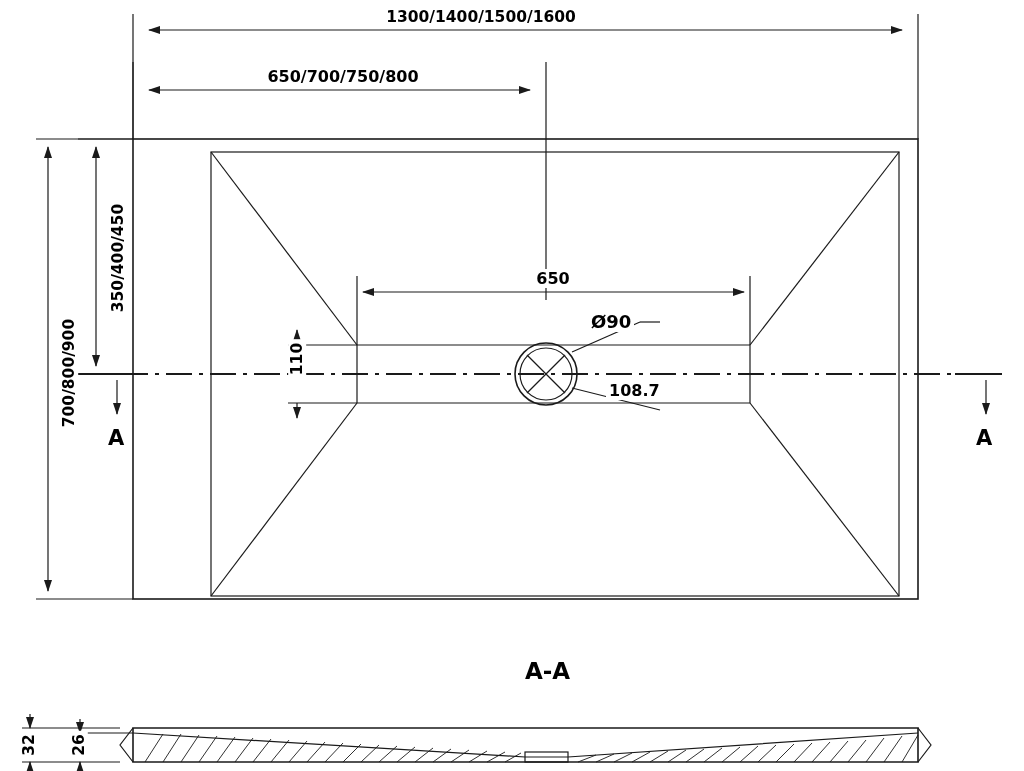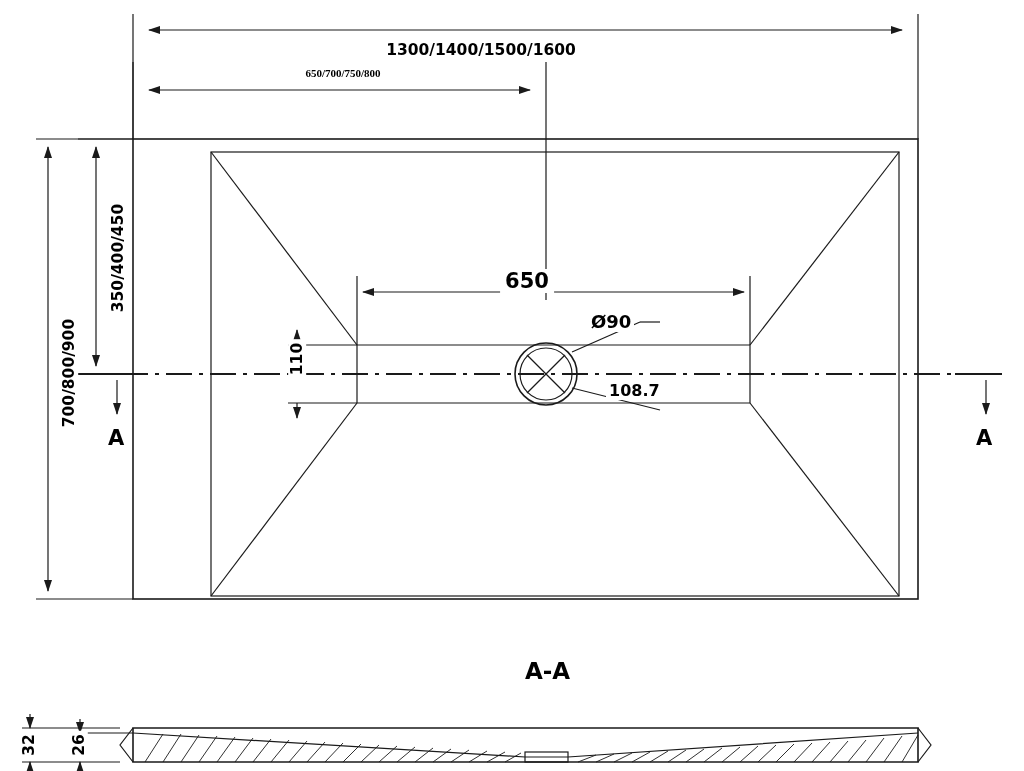--- a/index.html
+++ b/index.html
@@ -201,25 +201,25 @@
       <line class="dim" x1="30" y1="714" x2="30" y2="728" marker-end="url(#arrEnd)"></line>
       <line class="dim" x1="30" y1="762" x2="30" y2="771" marker-start="url(#arrStart)"></line>
       <line class="dim" x1="133" y1="733" x2="72" y2="733"></line>
       <line class="dim" x1="80" y1="719" x2="80" y2="733" marker-end="url(#arrEnd)"></line>
       <line class="dim" x1="80" y1="762" x2="80" y2="771" marker-start="url(#arrStart)"></line>
     </g>
   </svg>
 
   <div style="position:absolute; left:0; top:0; width:1024px; height:771px;">
 
-    <div style="position:absolute; left:481px; top:8px; transform:translateX(-50%); font-size:15.5px; font-weight:700; background:#fff; padding:0 5px; white-space:nowrap;margin-top:33px;">1300/1400/1500/1600</div>
-
-    <div style="position:absolute; left:343px; top:67px; transform:translateX(-50%); font-size:11px; font-weight:700; background:#fff; padding:0 5px; white-space:nowrap;font-family:Liberation Serif, serif;">650/700/750/800</div>
-
-    <div style="position:absolute; left:527px; top:269px; transform:translateX(-50%); font-size:21px; font-weight:700; background:#fff; padding:0 5px; white-space:nowrap;">650</div>
+    <div style="position:absolute; left:481px; top:8px; transform:translateX(-50%); font-size:15.5px; font-weight:700; background:#fff; padding:0 5px; white-space:nowrap;">1300/1400/1500/1600</div>
+
+    <div style="position:absolute; left:343px; top:67px; transform:translateX(-50%); font-size:16px; font-weight:700; background:#fff; padding:0 5px; white-space:nowrap;">650/700/750/800</div>
+
+    <div style="position:absolute; left:553px; top:269px; transform:translateX(-50%); font-size:16px; font-weight:700; background:#fff; padding:0 5px; white-space:nowrap;">650</div>
 
     <div style="position:absolute; left:10px; top:373px; transform:translateY(-50%) rotate(-90deg); transform-origin:center; font-size:15.5px; font-weight:700; background:#fff; padding:0 5px; white-space:nowrap;">700/800/900</div>
 
     <div style="position:absolute; left:59px; top:258px; transform:translateY(-50%) rotate(-90deg); transform-origin:center; font-size:15.5px; font-weight:700; background:#fff; padding:0 5px; white-space:nowrap;">350/400/450</div>
 
     <div style="position:absolute; left:277px; top:359px; transform:translateY(-50%) rotate(-90deg); transform-origin:center; font-size:15.5px; font-weight:700; background:#fff; padding:0 4px; white-space:nowrap;">110</div>
 
     <div style="position:absolute; left:588px; top:311px; font-size:18px; font-weight:700; background:#fff; padding:0 3px; white-space:nowrap;">Ø90</div>
 
     <div style="position:absolute; left:606px; top:381px; font-size:16px; font-weight:700; background:#fff; padding:0 3px; white-space:nowrap;">108.7</div>

